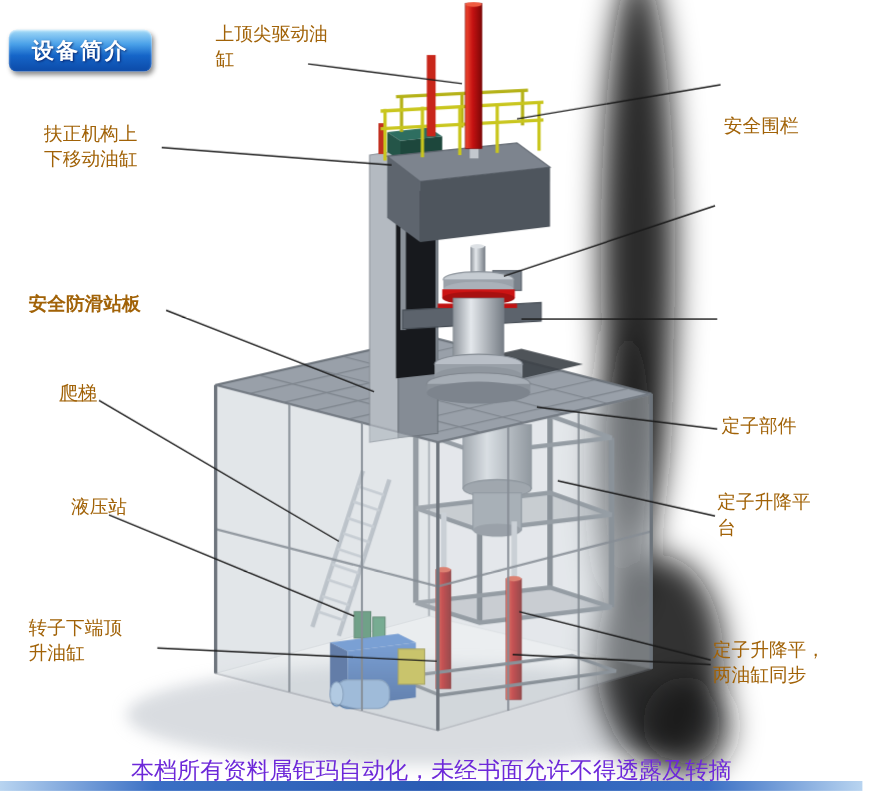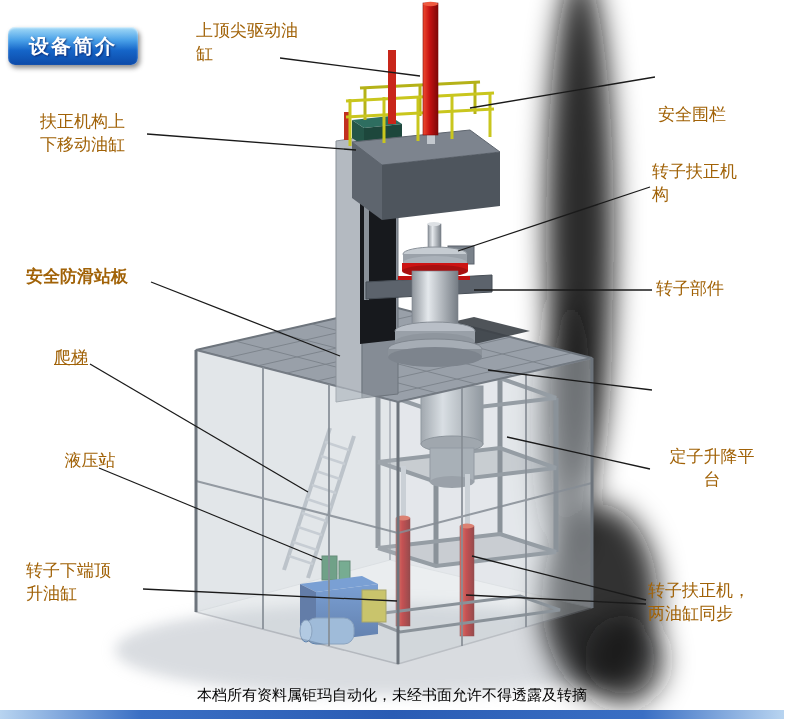--- a/index.html
+++ b/index.html
@@ -17,21 +17,21 @@
     border-radius:7px;
     background:linear-gradient(180deg,#a6dcf8 0%,#49a0e8 35%,#1565c8 62%,#0c4aa8 100%);
     box-shadow:2px 3px 5px rgba(0,0,0,0.45), inset 0 1px 2px rgba(255,255,255,0.7);
     display:flex; align-items:center; justify-content:center;
     color:#fff; font-weight:bold; font-size:20px; letter-spacing:2px;
     font-family:"Liberation Sans","DejaVu Sans",sans-serif;
     text-shadow:1px 1px 2px rgba(0,0,60,0.6);
   }
   .footer {
     position:absolute; left:0; right:0; top:686px; text-align:center;
-    font-size:15px; color:#000000;
+    font-size:21px; color:#6d28d9;
   }
   .bottom-bar {
     position:absolute; left:0; right:0; bottom:0; height:9px;
     background:linear-gradient(90deg,#b8d4f0 0%,#3a6fc4 18%,#2a5cb4 50%,#3a6fc4 82%,#b8d4f0 100%);
   }
 </style>
 </head>
 <body>
 
 <div class="canvas">
@@ -250,28 +250,26 @@
     </g>
   </svg>
 
   <div class="badge">设备简介</div>
 
   <div class="label" style="left:196px; top:20px; width:150px;">上顶尖驱动油
 缸</div>
   <div class="label" style="left:658px; top:61px; width:120px;margin-top:43px;">安全围栏</div>
   <div class="label" style="left:40px; top:111px; width:130px;">扶正机构上
 下移动油缸</div>
-  <div class="label" style="left:652px; top:161px; width:120px;">转子扶正机
-构</div>
   <div class="label" style="left:26px; top:266px; width:150px;font-weight:bold;">安全防滑站板</div>
-  <div class="label" style="left:656px; top:278px; width:120px;">转子部件</div>
   <div class="label" style="left:54px; top:347px; width:80px;text-decoration:underline;">爬梯</div>
+  <div class="label" style="left:656px; top:377px; width:120px;">定子部件</div>
   <div class="label" style="left:40px; top:450px; width:100px;text-align:center;">液压站</div>
-  <div class="label" style="left:652px; top:446px; width:120px;text-align:center;">定子升降平
+  <div class="label" style="left:652px; top:446px; width:120px;">定子升降平
 台</div>
   <div class="label" style="left:26px; top:560px; width:130px;">转子下端顶
 升油缸</div>
-  <div class="label" style="left:648px; top:580px; width:150px;">转子扶正机，
+  <div class="label" style="left:648px; top:580px; width:150px;">定子升降平，
 两油缸同步</div>
 
   <div class="footer">本档所有资料属钜玛自动化，未经书面允许不得透露及转摘</div>
   <div class="bottom-bar"></div>
 </div>
 
 </body></html>

